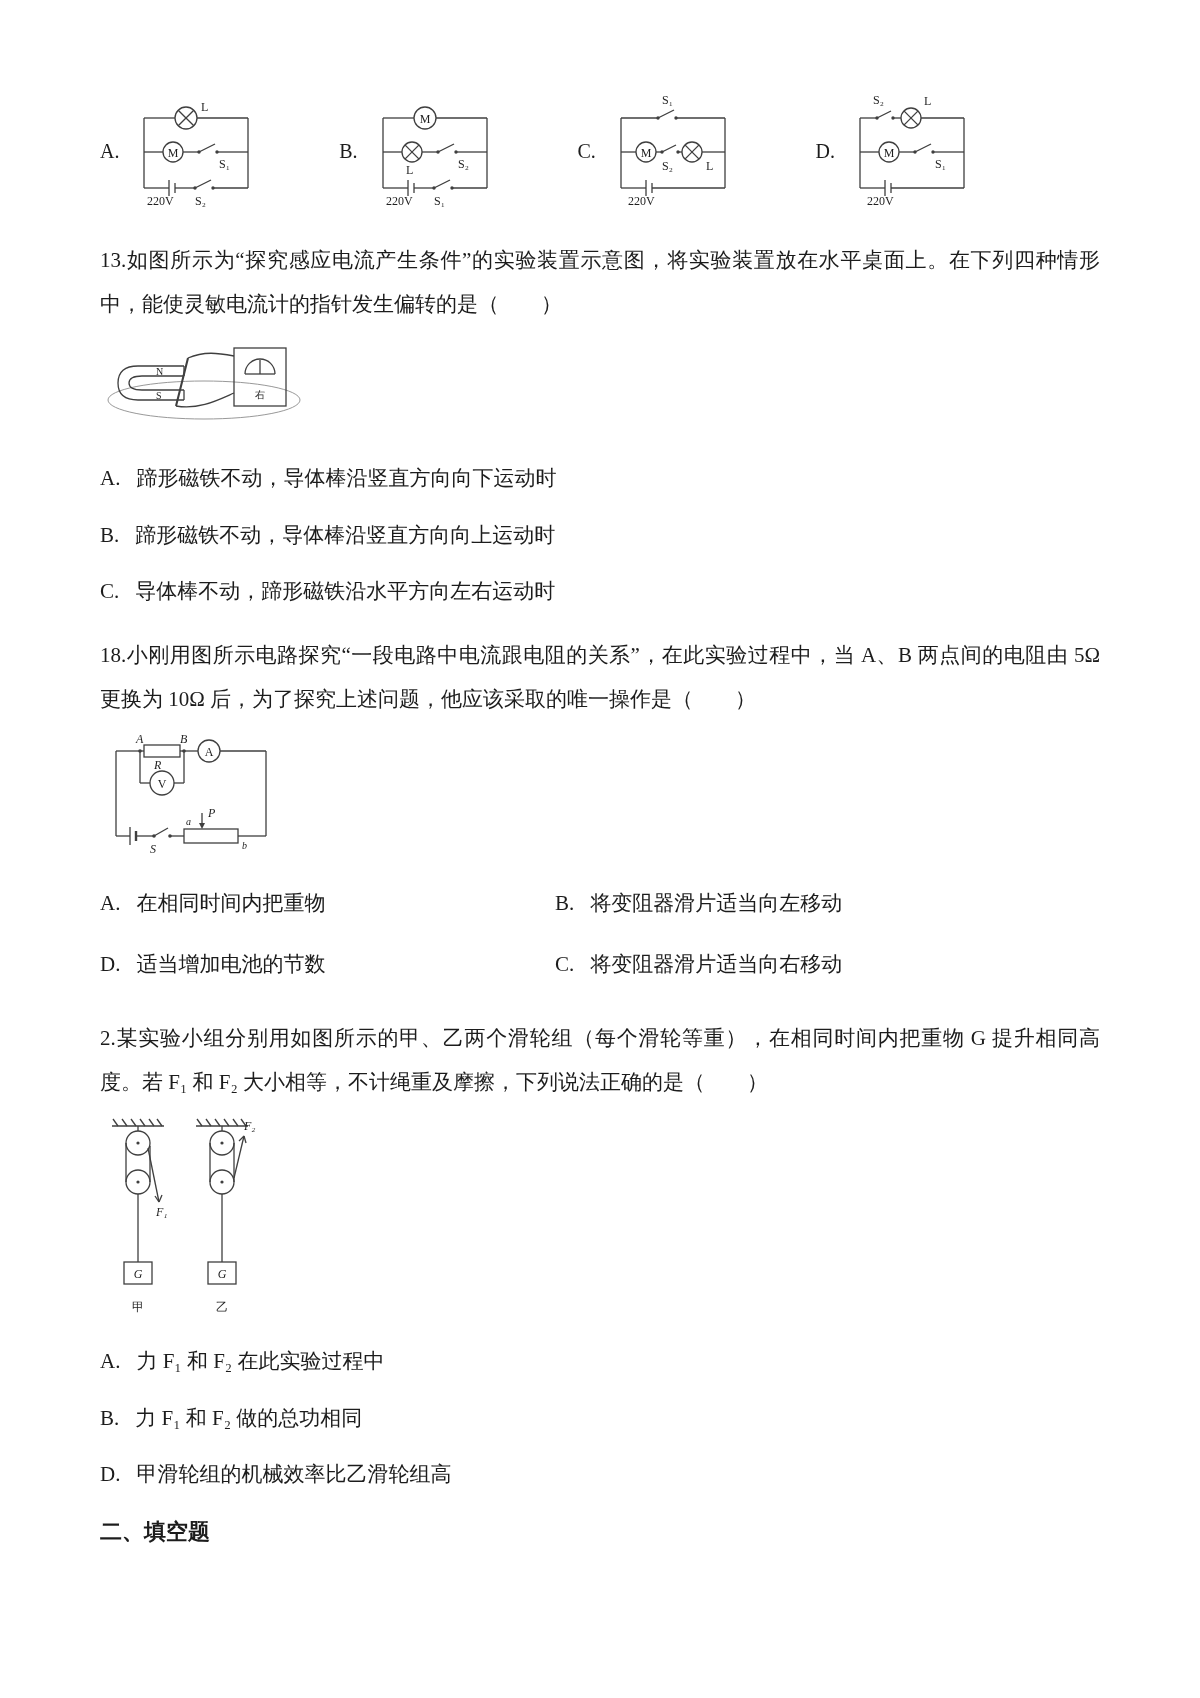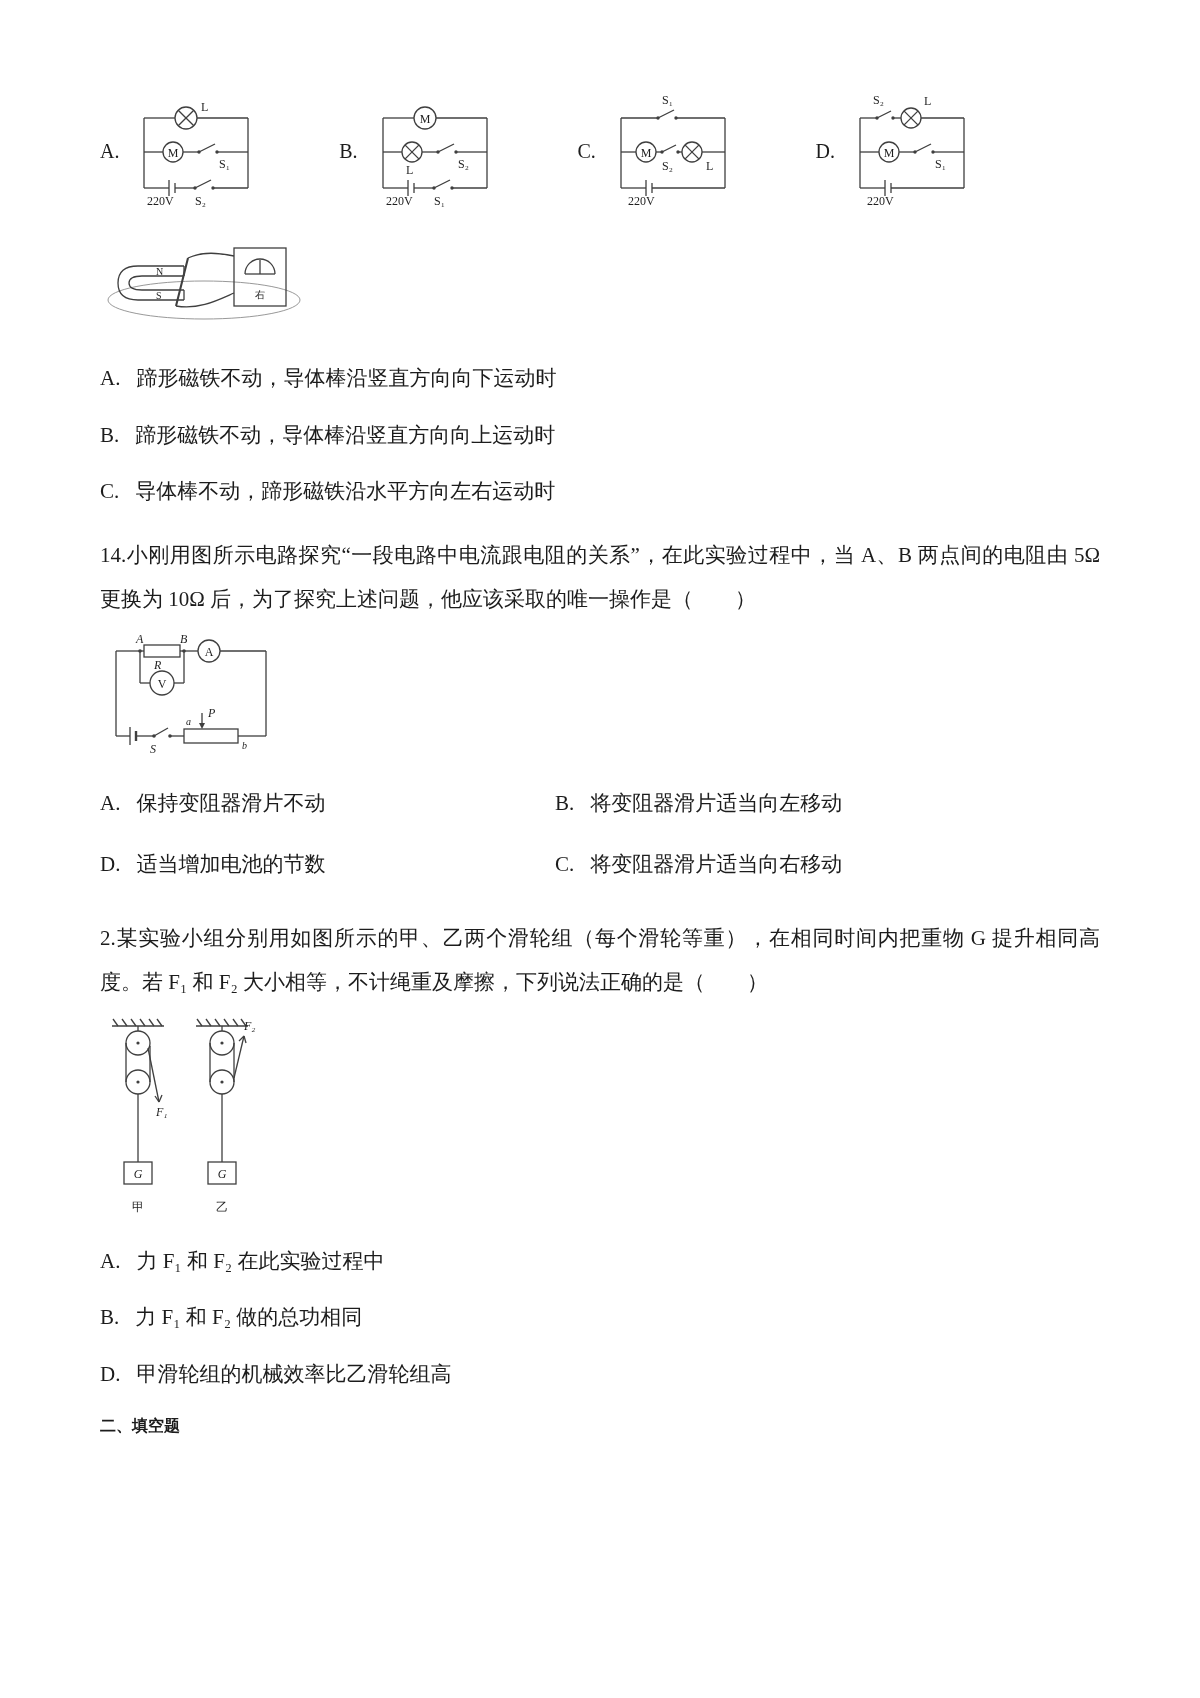--- a/index.html
+++ b/index.html
@@ -20,21 +20,21 @@
   .fig .thin{stroke:#999999;stroke-width:1;}
   .fig text{fill:#1f1f1f;stroke:none;font-size:12px;font-family:"Liberation Serif","DejaVu Serif",serif;}
   .fig .dot{fill:#3f3f3f;stroke:none;}
   .fig .ctr{text-anchor:middle;}
   .fig .it{font-style:italic;}
   .fig .sm{font-size:10px;}
   .two-col{display:grid;grid-template-columns:455px auto;margin:8px 0 2px 0;}
   .two-col .opt-line{margin:15px 0;}
   .section-head{
     font-family:"Liberation Sans","DejaVu Sans",sans-serif;
-    font-weight:bold;font-size:16px;margin:26px 0 0 0;
+    font-weight:bold;font-size:22px;margin:26px 0 0 0;
   }
 </style>
 </head>
 <body>
 
 <div class="page">
 
   <div class="circuit-row">
 
     <div class="circ-item">
@@ -163,20 +163,21 @@
         <text x="90" y="78">S₁</text>
         <line x1="15" y1="98" x2="40" y2="98"></line>
         <line x1="40" y1="90" x2="40" y2="106"></line>
         <line x1="46" y1="93" x2="46" y2="103"></line>
         <line x1="46" y1="98" x2="119" y2="98"></line>
         <text x="22" y="115">220V</text>
       </svg>
     </div>
   </div>
 
+  <p class="stem">13.如图所示为“探究感应电流产生条件”的实验装置示意图，将实验装置放在水平桌面上。在下列四种情形中，能使灵敏电流计的指针发生偏转的是（　　）</p>
 
   <svg class="fig" viewBox="0 0 210 100" width="210" height="100">
     <ellipse class="thin" cx="100" cy="62" rx="96" ry="19"></ellipse>
     <path d="M80,28 H34 Q14,28 14,45 Q14,62 34,62 H80"></path>
     <path d="M80,38 H38 Q25,38 25,45 Q25,52 38,52 H80"></path>
     <line x1="80" y1="28" x2="80" y2="38"></line>
     <line x1="80" y1="52" x2="80" y2="62"></line>
     <text x="52" y="36.5" class="sm">N</text>
     <text x="52" y="60.5" class="sm">S</text>
     <line x1="84" y1="20" x2="72" y2="68" style="stroke-width:2"></line>
@@ -188,21 +189,21 @@
     <line x1="156" y1="36" x2="156" y2="22"></line>
     <text x="156" y="60" class="ctr sm">右</text>
   </svg>
 
   <div>
     <p class="opt-line"><span class="opt-letter">A.</span><span>蹄形磁铁不动，导体棒沿竖直方向向下运动时</span></p>
     <p class="opt-line"><span class="opt-letter">B.</span><span>蹄形磁铁不动，导体棒沿竖直方向向上运动时</span></p>
     <p class="opt-line"><span class="opt-letter">C.</span><span>导体棒不动，蹄形磁铁沿水平方向左右运动时</span></p>
   </div>
 
-  <p class="stem">14.小刚用图所示电路探究“一段电路中电流跟电阻的关系”，在此实验过程中，当 A、B 两点间的电阻由 5Ω 更换为 10Ω 后，为了探究上述问题，他应该采取的唯一操作是（　　）</p>
+  <p class="stem">18.小刚用图所示电路探究“一段电路中电流跟电阻的关系”，在此实验过程中，当 A、B 两点间的电阻由 5Ω 更换为 10Ω 后，为了探究上述问题，他应该采取的唯一操作是（　　）</p>
 
   <svg class="fig" viewBox="0 0 185 130" width="185" height="130">
     <text x="32" y="10" class="it">A</text>
     <text x="76" y="10" class="it">B</text>
     <circle class="dot" cx="36" cy="18" r="1.8"></circle>
     <circle class="dot" cx="80" cy="18" r="1.8"></circle>
     <line x1="12" y1="18" x2="40" y2="18"></line>
     <rect x="40" y="12" width="36" height="12"></rect>
     <text x="50" y="36" class="it">R</text>
     <line x1="76" y1="18" x2="94" y2="18"></line>
@@ -229,21 +230,21 @@
     <rect x="80" y="96" width="54" height="14"></rect>
     <line x1="98" y1="80" x2="98" y2="94"></line>
     <path class="dot" d="M98,96 L95,90 L101,90 Z" style="fill:#3f3f3f"></path>
     <text x="104" y="84" class="it">P</text>
     <text x="82" y="92" class="it sm">a</text>
     <text x="138" y="116" class="it sm">b</text>
     <line x1="134" y1="103" x2="162" y2="103"></line>
   </svg>
 
   <div class="two-col">
-    <p class="opt-line"><span class="opt-letter">A.</span><span>保持变阻器滑片不动</span></p>
+    <p class="opt-line"><span class="opt-letter">A.</span><span>在相同时间内把重物</span></p>
     <p class="opt-line"><span class="opt-letter">B.</span><span>将变阻器滑片适当向左移动</span></p>
     <p class="opt-line"><span class="opt-letter">D.</span><span>适当增加电池的节数</span></p>
     <p class="opt-line"><span class="opt-letter">C.</span><span>将变阻器滑片适当向右移动</span></p>
   </div>
 
   <p class="stem">2.某实验小组分别用如图所示的甲、乙两个滑轮组（每个滑轮等重），在相同时间内把重物 G 提升相同高度。若 F₁ 和 F₂ 大小相等，不计绳重及摩擦，下列说法正确的是（　　）</p>
 
   <svg class="fig" viewBox="0 0 160 205" width="160" height="205">
 
     <line x1="8" y1="10" x2="60" y2="10"></line>

